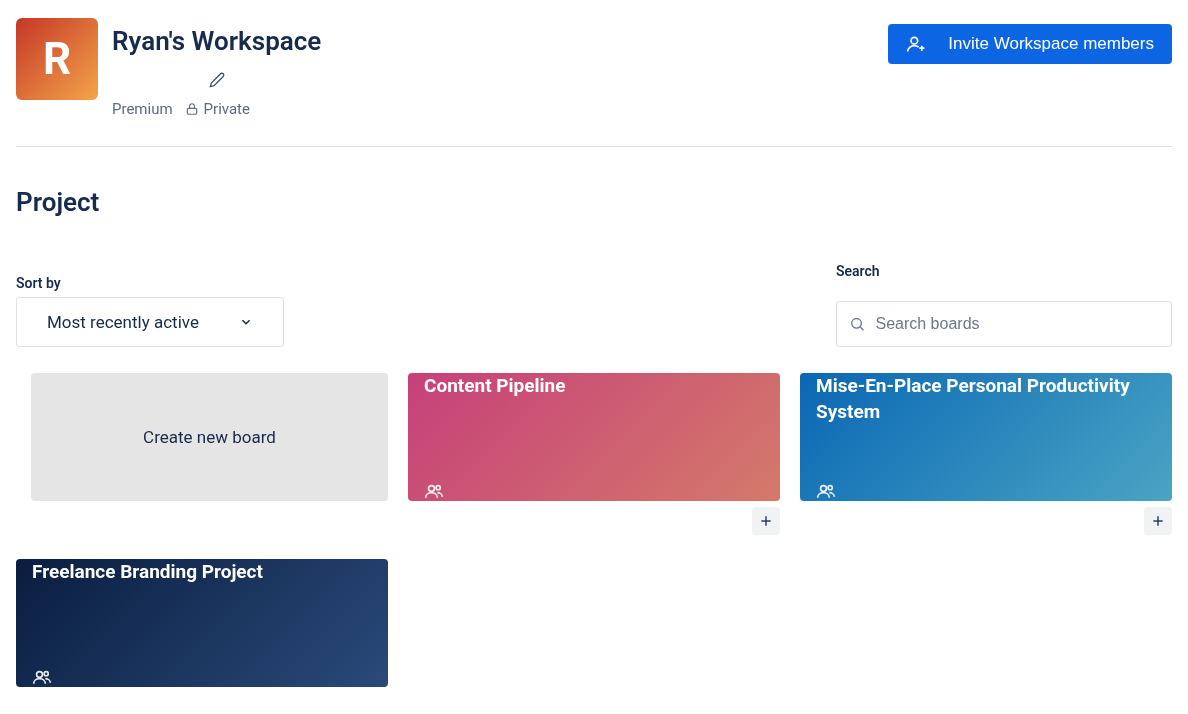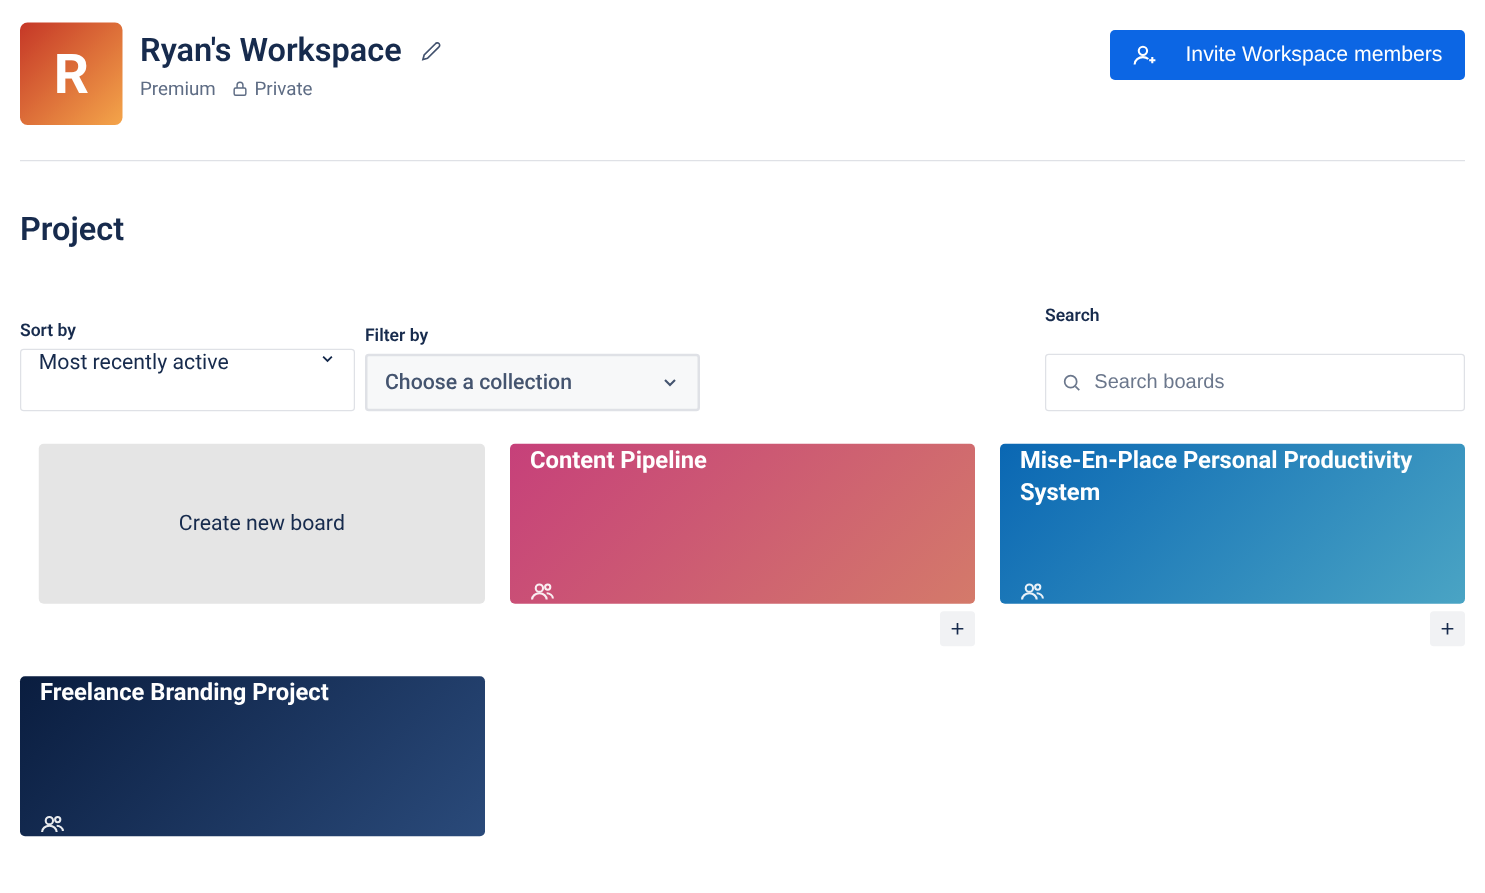--- a/index.html
+++ b/index.html
@@ -37,20 +37,21 @@
     .workspace-text {
       display: flex;
       flex-direction: column;
       justify-content: center;
       padding-top: 10px;
     }
     .workspace-name-row {
       display: flex;
       align-items: center;
       gap: 10px;
+      flex-direction: column;
     }
     .workspace-name {
       font-size: 26px;
       font-weight: 600;
       color: #172b4d;
     }
     .edit-btn {
       width: 28px;
       height: 28px;
       display: flex;
@@ -102,22 +103,23 @@
     }
     .control-group { display: flex; flex-direction: column; gap: 6px; }
     .control-label { font-size: 14px; font-weight: 600; color: #172b4d; }
     .select-sort {
       width: 268px;
       height: 50px;
       border: 1px solid #dfe1e6;
       border-radius: 3px;
       background: #fff;
       display: flex;
+      align-items: center;
       justify-content: space-between;
-      padding: 0 14px;
+      padding: 0 30px;
       font-size: 17px;
       color: #172b4d;
       cursor: pointer;
     }
     .select-filter {
       width: 268px;
       height: 46px;
       border: 2px solid #dfe1e6;
       border-radius: 3px;
       background: #f7f8f9;
@@ -248,29 +250,20 @@
 <div class="controls-row">
   <div class="control-group">
     <label class="control-label">Sort by</label>
     <div class="select-sort">
       <span>Most recently active</span>
       <svg width="14" height="14" viewBox="0 0 24 24" fill="none" stroke="currentColor" stroke-width="2.5">
           <polyline points="6 9 12 15 18 9"></polyline>
         </svg>
     </div>
   </div>
-  <div class="control-group">
-    <label class="control-label">Filter by</label>
-    <div class="select-filter">
-      <span>Choose a collection</span>
-      <svg width="16" height="16" viewBox="0 0 24 24" fill="none" stroke="currentColor" stroke-width="2.5">
-          <polyline points="6 9 12 15 18 9"></polyline>
-        </svg>
-    </div>
-  </div>
   <div class="spacer"></div>
   <div class="search-group">
     <label class="control-label">Search</label>
     <div class="search-wrap">
       <svg width="18" height="18" viewBox="0 0 24 24" fill="none" stroke="#6b778c" stroke-width="2">
           <circle cx="11" cy="11" r="7"></circle>
           <line x1="21" y1="21" x2="16.5" y2="16.5"></line>
         </svg>
       <input type="text" placeholder="Search boards" style="">
     </div>

